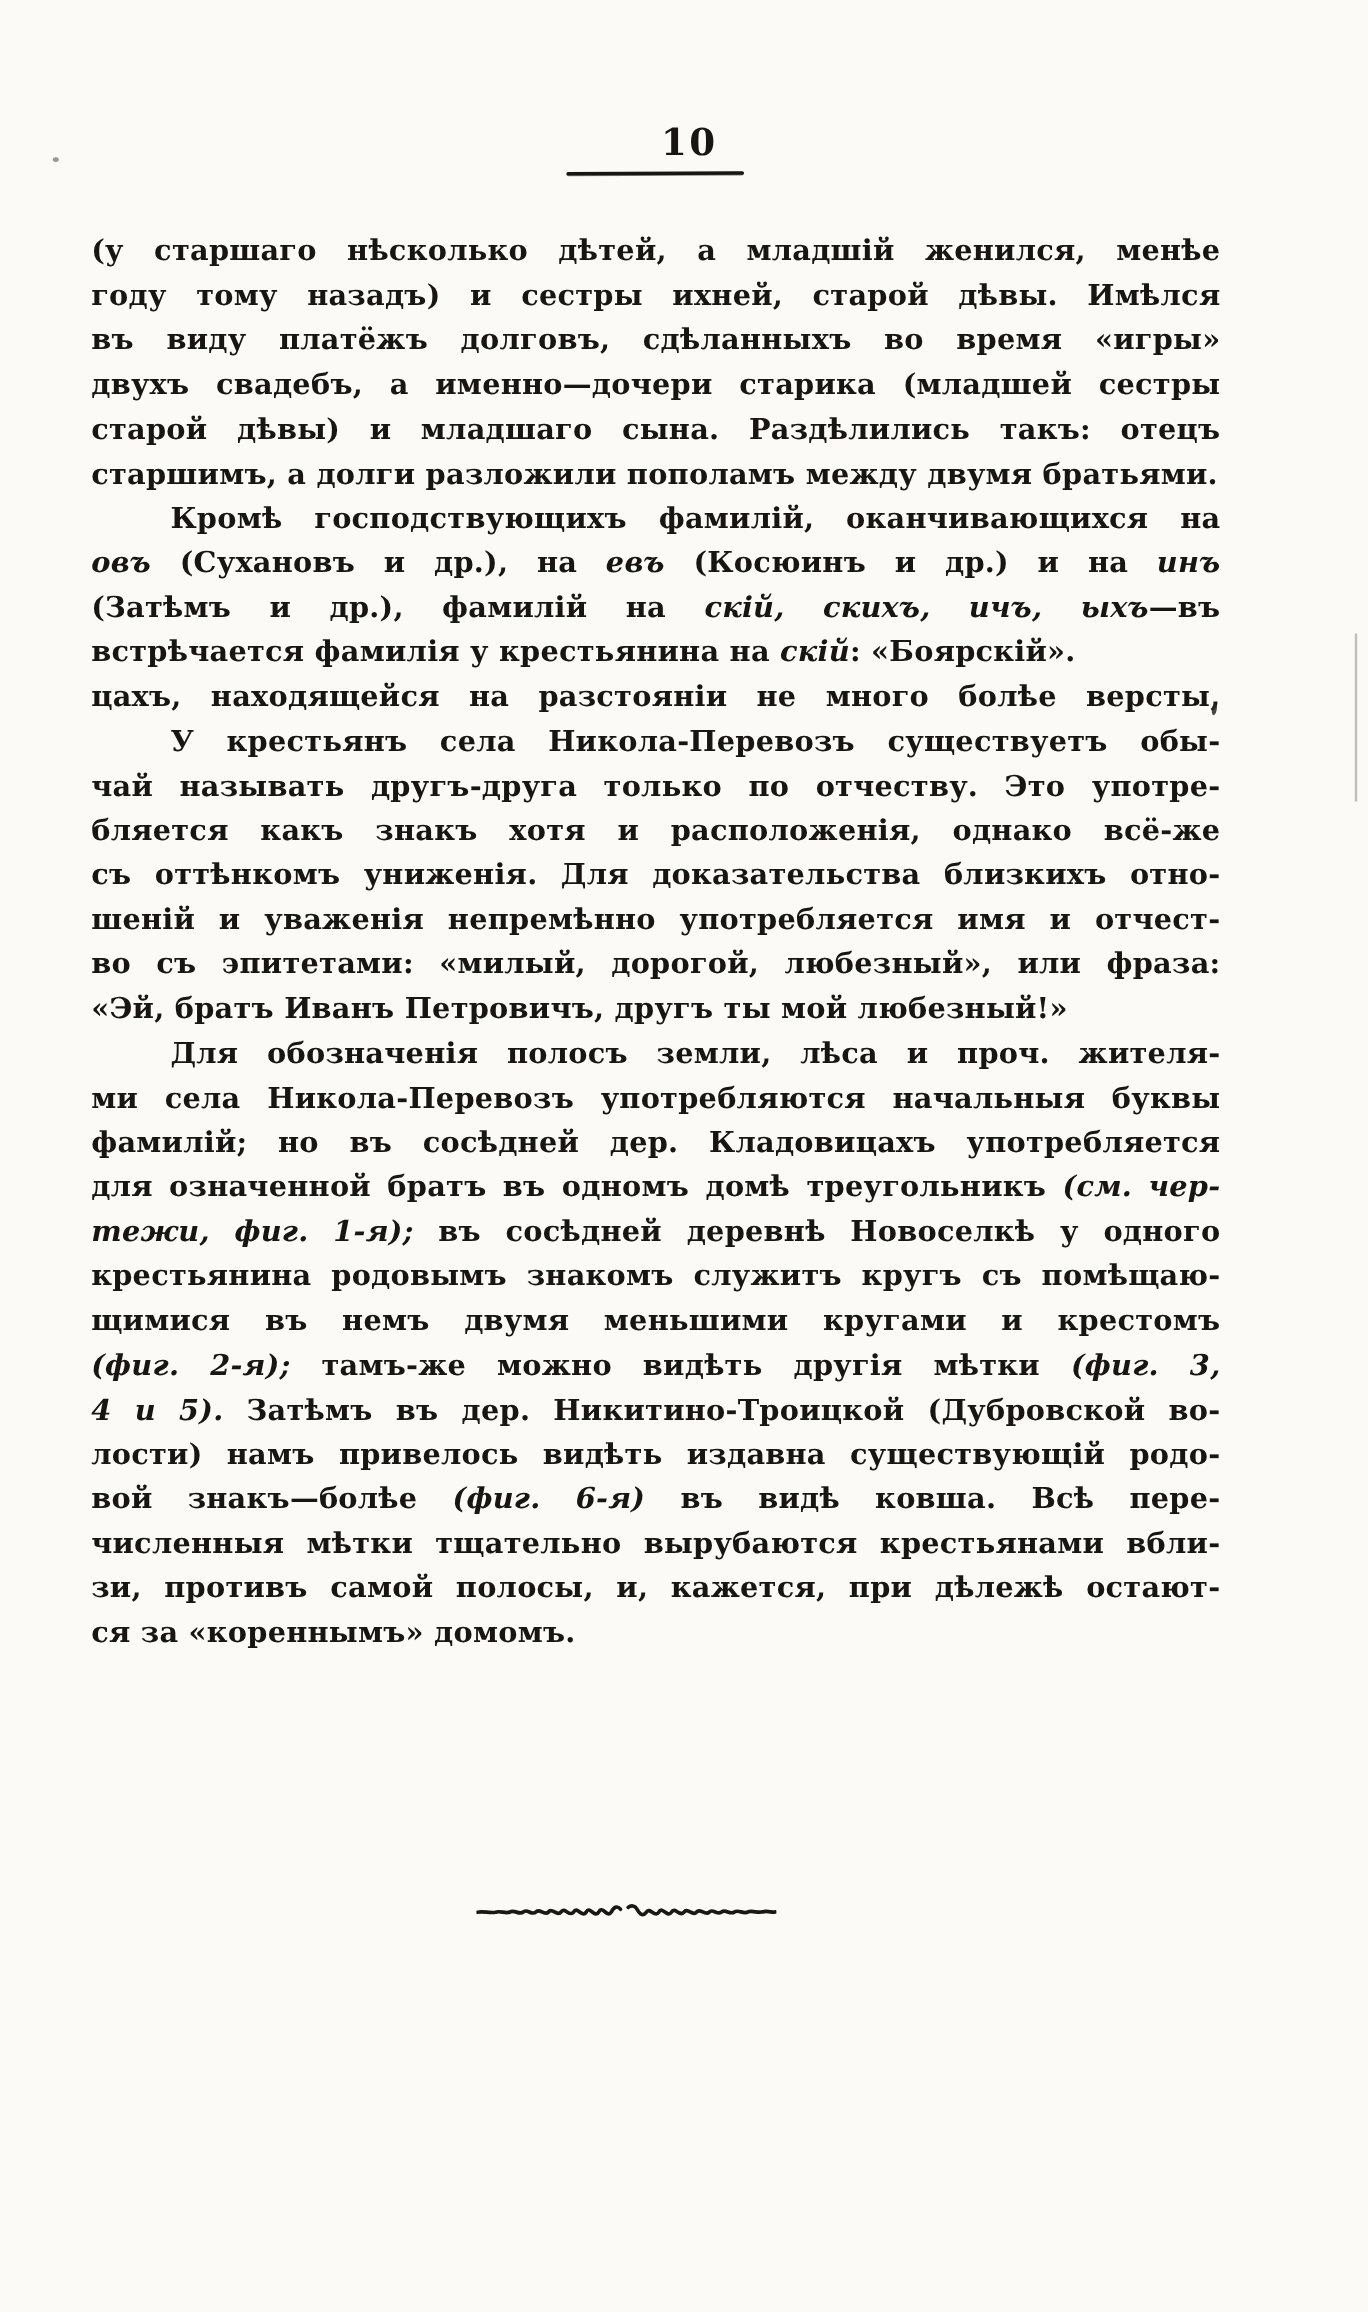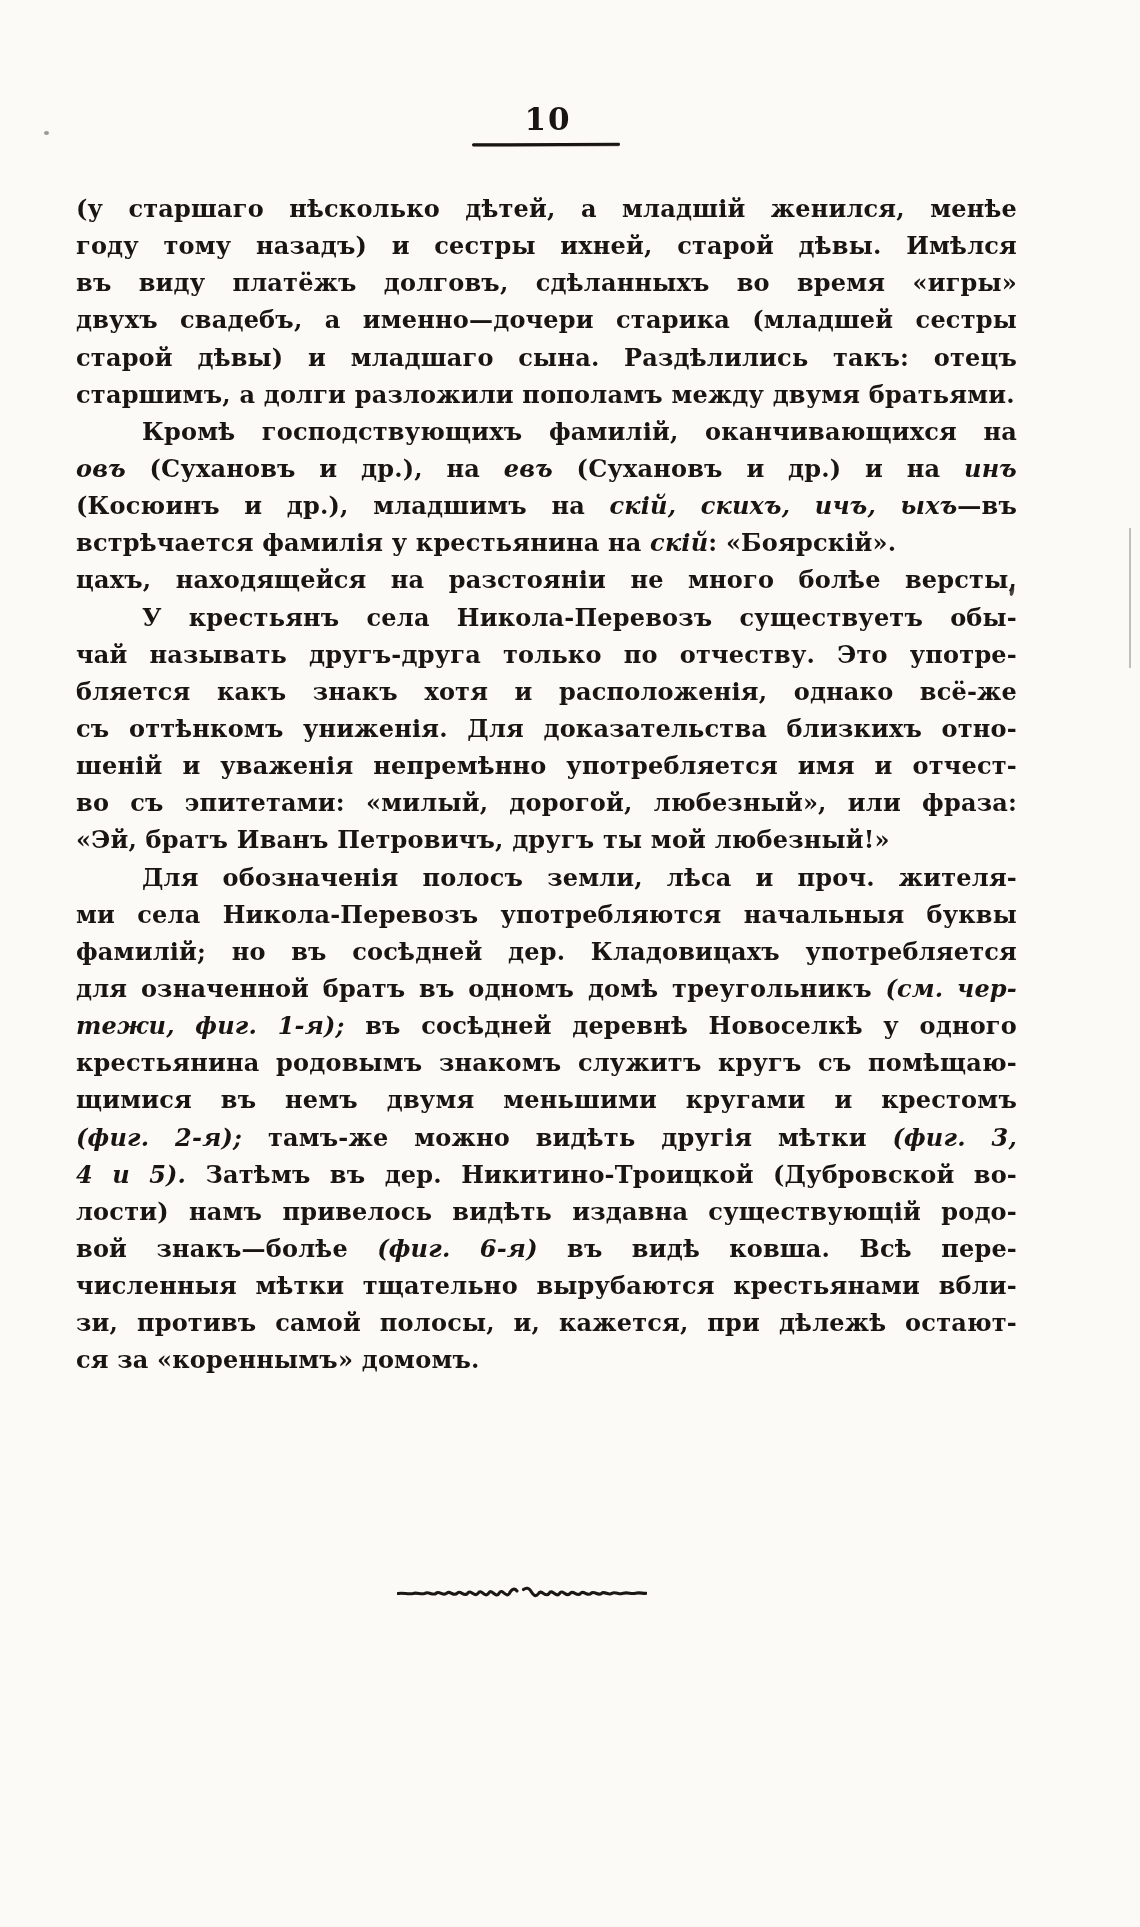--- a/index.html
+++ b/index.html
@@ -5,21 +5,21 @@
   html,body{margin:0;padding:0;}
   body{
     width:1140px;height:1927px;position:relative;
     background:#fbfaf7;
     font-family:"DejaVu Serif","Liberation Serif",serif;
     overflow:hidden;
   }
   .page{position:absolute;inset:0;}
   .pagenum{
     position:absolute;top:104px;left:498px;width:100px;
-    text-align:center;
+    text-align:right;
     font-weight:700;font-size:31px;line-height:1;
     letter-spacing:2px;color:#191512;
   }
   .pagenum-rule{
     position:absolute;top:143px;left:472px;width:148px;height:3px;
     background:#191512;border-radius:2px;
     box-shadow:0 0.5px 0 rgba(25,21,18,.5);
     transform:rotate(-0.25deg);
   }
   .text-block{
@@ -63,22 +63,22 @@
       <div class="para">
         <div class="line"><span>(у старшаго нѣсколько дѣтей, а младшій женился, менѣе</span></div>
         <div class="line"><span>году тому назадъ) и сестры ихней, старой дѣвы. Имѣлся</span></div>
         <div class="line"><span>въ виду платёжъ долговъ, сдѣланныхъ во время «игры»</span></div>
         <div class="line"><span>двухъ свадебъ, а именно—дочери старика (младшей сестры</span></div>
         <div class="line"><span>старой дѣвы) и младшаго сына. Раздѣлились такъ: отецъ</span></div>
         <div class="line last"><span>старшимъ, а долги разложили пополамъ между двумя братьями.</span></div>
       </div>
       <div class="para">
         <div class="line indent"><span>Кромѣ господствующихъ фамилій, оканчивающихся на</span></div>
-        <div class="line"><span class="it">овъ</span><span> (Сухановъ и др.), на </span><span class="it">евъ</span><span> (Сухановъ и др.) и на </span><span class="it">инъ</span></div>
-        <div class="line"><span>(Косюинъ и др.), младшимъ на </span><span class="it">скій, скихъ, ичъ, ыхъ</span><span>—въ</span></div>
+        <div class="line"><span class="it">овъ</span><span> (Сухановъ и др.), на </span><span class="it">евъ</span><span> (Косюинъ и др.) и на </span><span class="it">инъ</span></div>
+        <div class="line"><span>(Затѣмъ и др.), фамилій на </span><span class="it">скій, скихъ, ичъ, ыхъ</span><span>—въ</span></div>
         <div class="line last"><span>встрѣчается фамилія у крестьянина на </span><span class="it">скій</span><span>: «Боярскій».</span></div>
         <div class="line"><span>цахъ, находящейся на разстояніи не много болѣе версты,</span></div>
       </div>
       <div class="para">
         <div class="line indent"><span>У крестьянъ села Никола-Перевозъ существуетъ обы-</span></div>
         <div class="line"><span>чай называть другъ-друга только по отчеству. Это употре-</span></div>
         <div class="line"><span>бляется какъ знакъ хотя и расположенія, однако всё-же</span></div>
         <div class="line"><span>съ оттѣнкомъ униженія. Для доказательства близкихъ отно-</span></div>
         <div class="line"><span>шеній и уваженія непремѣнно употребляется имя и отчест-</span></div>
         <div class="line"><span>во съ эпитетами: «милый, дорогой, любезный», или фраза:</span></div>

